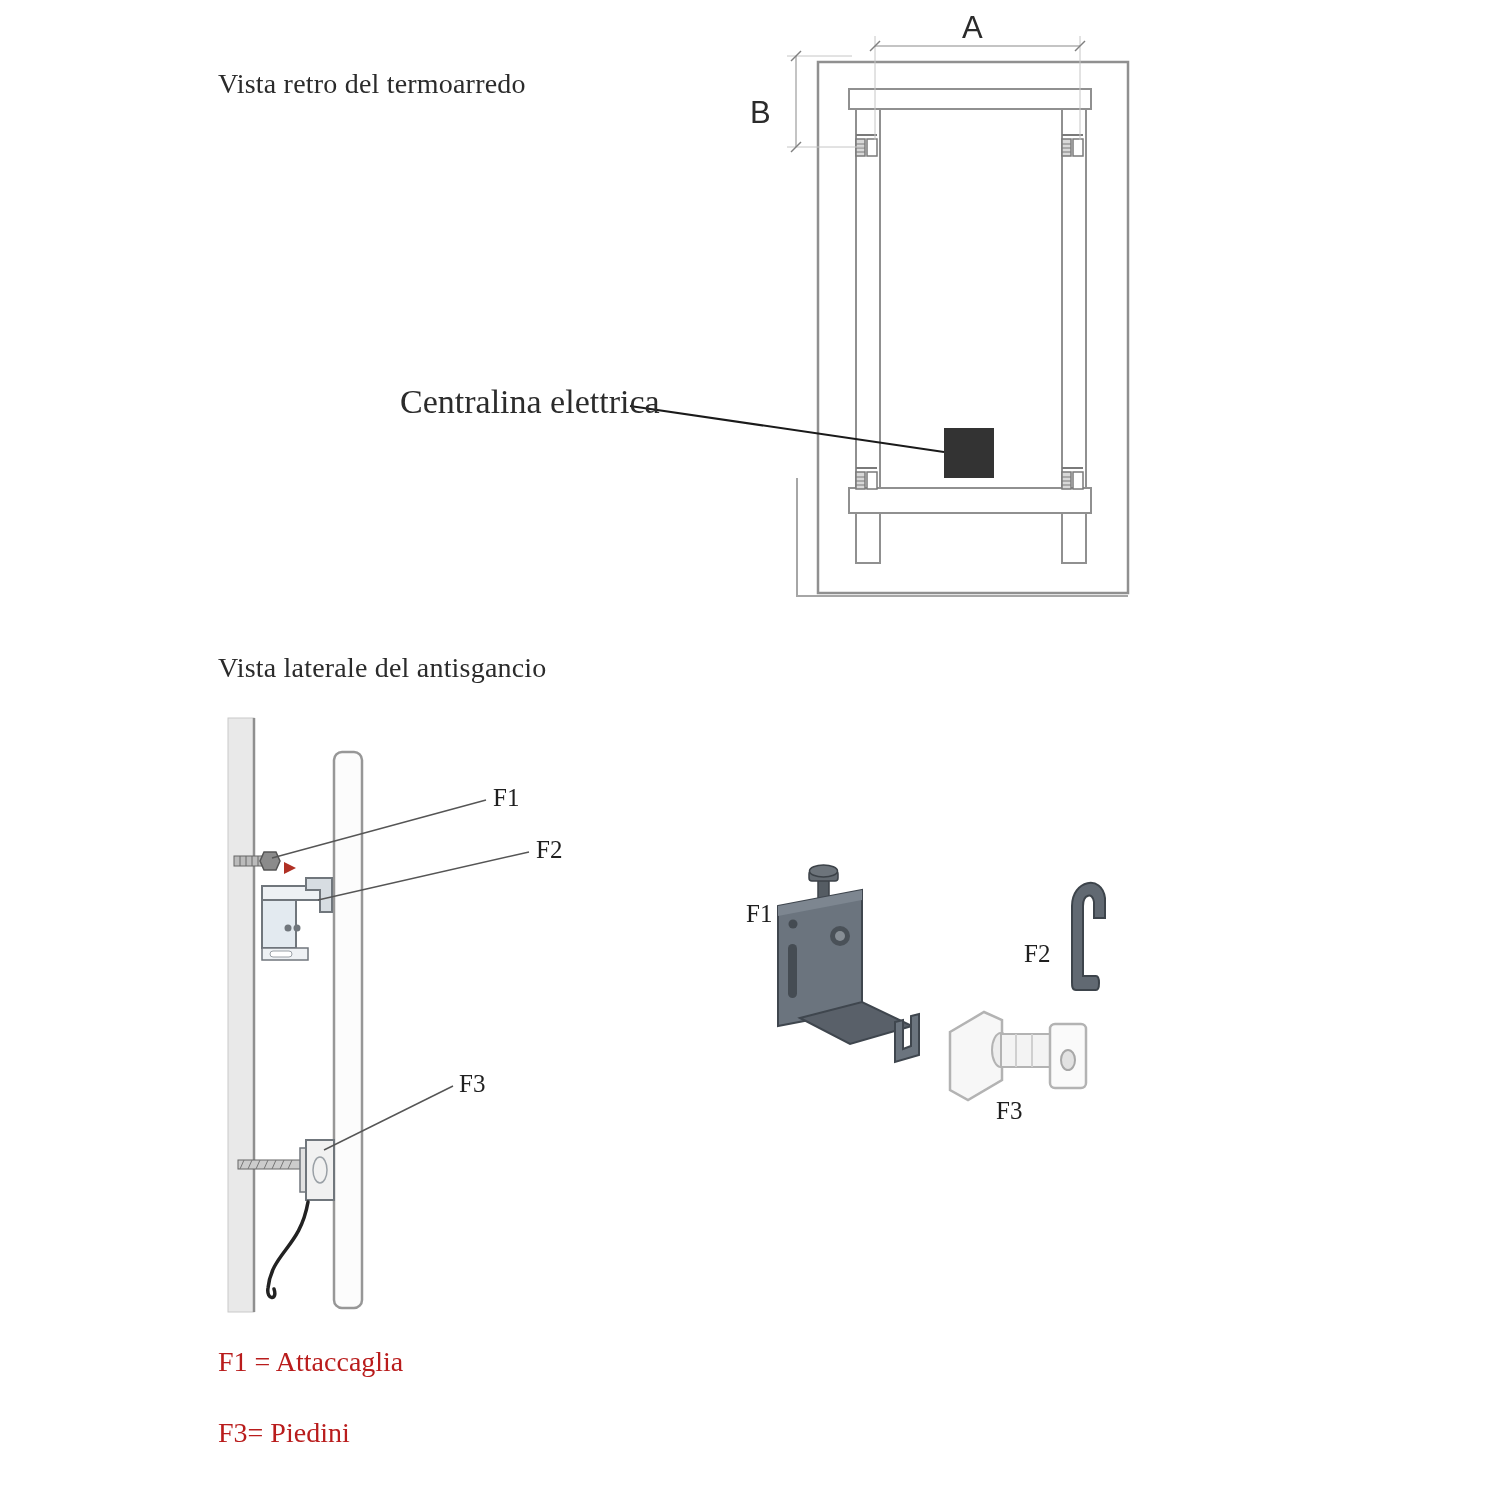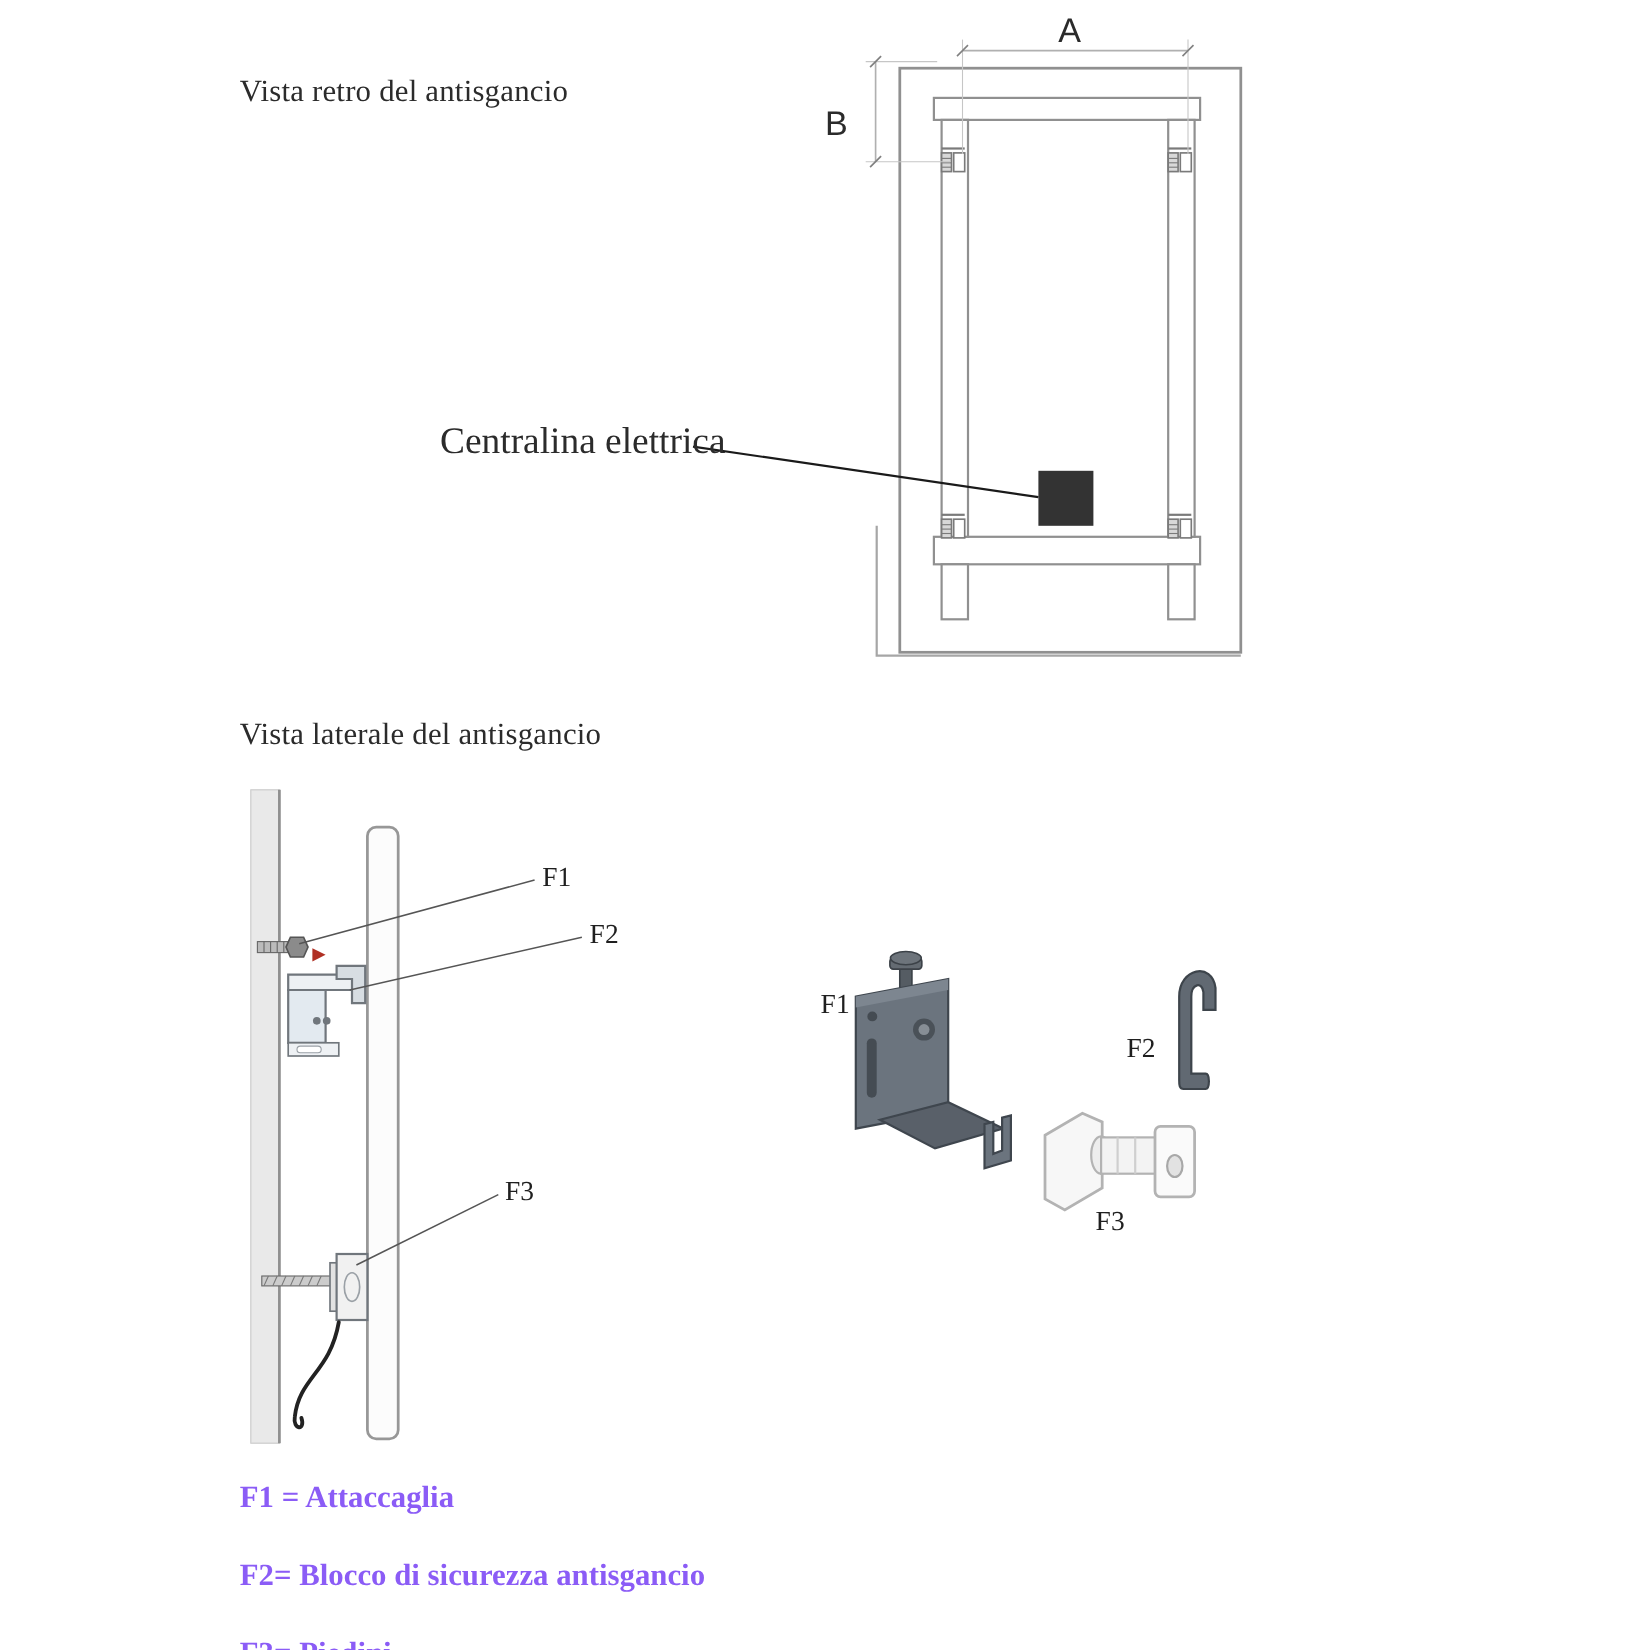--- a/index.html
+++ b/index.html
@@ -8,21 +8,21 @@
     width:1500px; height:1500px; position:relative; overflow:hidden;
     font-family:"Liberation Serif", serif;
   }
   .page { position:absolute; left:0; top:0; width:1500px; height:1500px; background:#ffffff; }
   .abs { position:absolute; white-space:nowrap; }
   .title { font-size:28px; color:#2b2b2b; letter-spacing:0.2px; }
   .small-label { font-size:34px; color:#2b2b2b; }
   .dim-label { font-family:"Liberation Sans", sans-serif; font-size:31px; color:#2b2b2b; }
   .callout { font-family:Liberation Serif, serif; font-size:25px; color:#1f1f1f; }
   .legend { position:absolute; left:218px; top:1346px; display:flex; flex-direction:column; gap:39px; }
-  .legend-item { font-size:28px; color:#8b5cf6;font-weight:bold; }
+  .legend-item { font-size:28px; color:#b91c1c; }
   svg.art { position:absolute; left:0; top:0; }
 </style>
 </head>
 <body>
 
 <div class="page">
 
   <svg class="art" width="1500" height="1500" viewBox="0 0 1500 1500">
 
     <g>
@@ -147,37 +147,36 @@
       <polygon points="950,1032 984,1012 1002,1020 1002,1080 968,1100 950,1090" fill="#f7f7f7" stroke="#b3b3b3" stroke-width="2.5"></polygon>
       <ellipse cx="1001" cy="1050" rx="9" ry="17" fill="#ededed" stroke="#b3b3b3" stroke-width="2"></ellipse>
       <rect x="1001" y="1034" width="56" height="33" fill="#f3f3f3" stroke="#b3b3b3" stroke-width="2"></rect>
       <line x1="1016" y1="1034" x2="1016" y2="1067" stroke="#cfcfcf" stroke-width="2"></line>
       <line x1="1032" y1="1034" x2="1032" y2="1067" stroke="#cfcfcf" stroke-width="2"></line>
       <rect x="1050" y="1024" width="36" height="64" rx="5" fill="#fafafa" stroke="#b3b3b3" stroke-width="2.5"></rect>
       <ellipse cx="1068" cy="1060" rx="7" ry="10" fill="#e2e2e2" stroke="#a8a8a8" stroke-width="2"></ellipse>
     </g>
   </svg>
 
-  <div class="abs title" style="left:218px; top:68px;">Vista retro del antisgancio</div>
+  <div class="abs title" style="left:218px; top:68px;">Vista retro del termoarredo</div>
 
   <div class="abs dim-label" style="left:962px; top:10px;">A</div>
 
   <div class="abs dim-label" style="left:750px; top:95px;">B</div>
 
   <div class="abs small-label" style="left:400px; top:383px;">Centralina elettrica</div>
 
   <div class="abs title" style="left:218px; top:652px;">Vista laterale del antisgancio</div>
 
   <div class="abs callout" style="left:493px; top:784px;">F1</div>
   <div class="abs callout" style="left:536px; top:836px;">F2</div>
   <div class="abs callout" style="left:459px; top:1070px;">F3</div>
 
   <div class="abs callout" style="left:746px; top:900px;">F1</div>
   <div class="abs callout" style="left:1024px; top:940px;">F2</div>
   <div class="abs callout" style="left:996px; top:1097px;">F3</div>
 
   <div class="legend">
     <div class="legend-item">F1 = Attaccaglia</div>
-    <div class="legend-item">F2= Blocco di sicurezza antisgancio</div>
     <div class="legend-item">F3= Piedini</div>
   </div>
 
 </div>
 
 </body></html>

